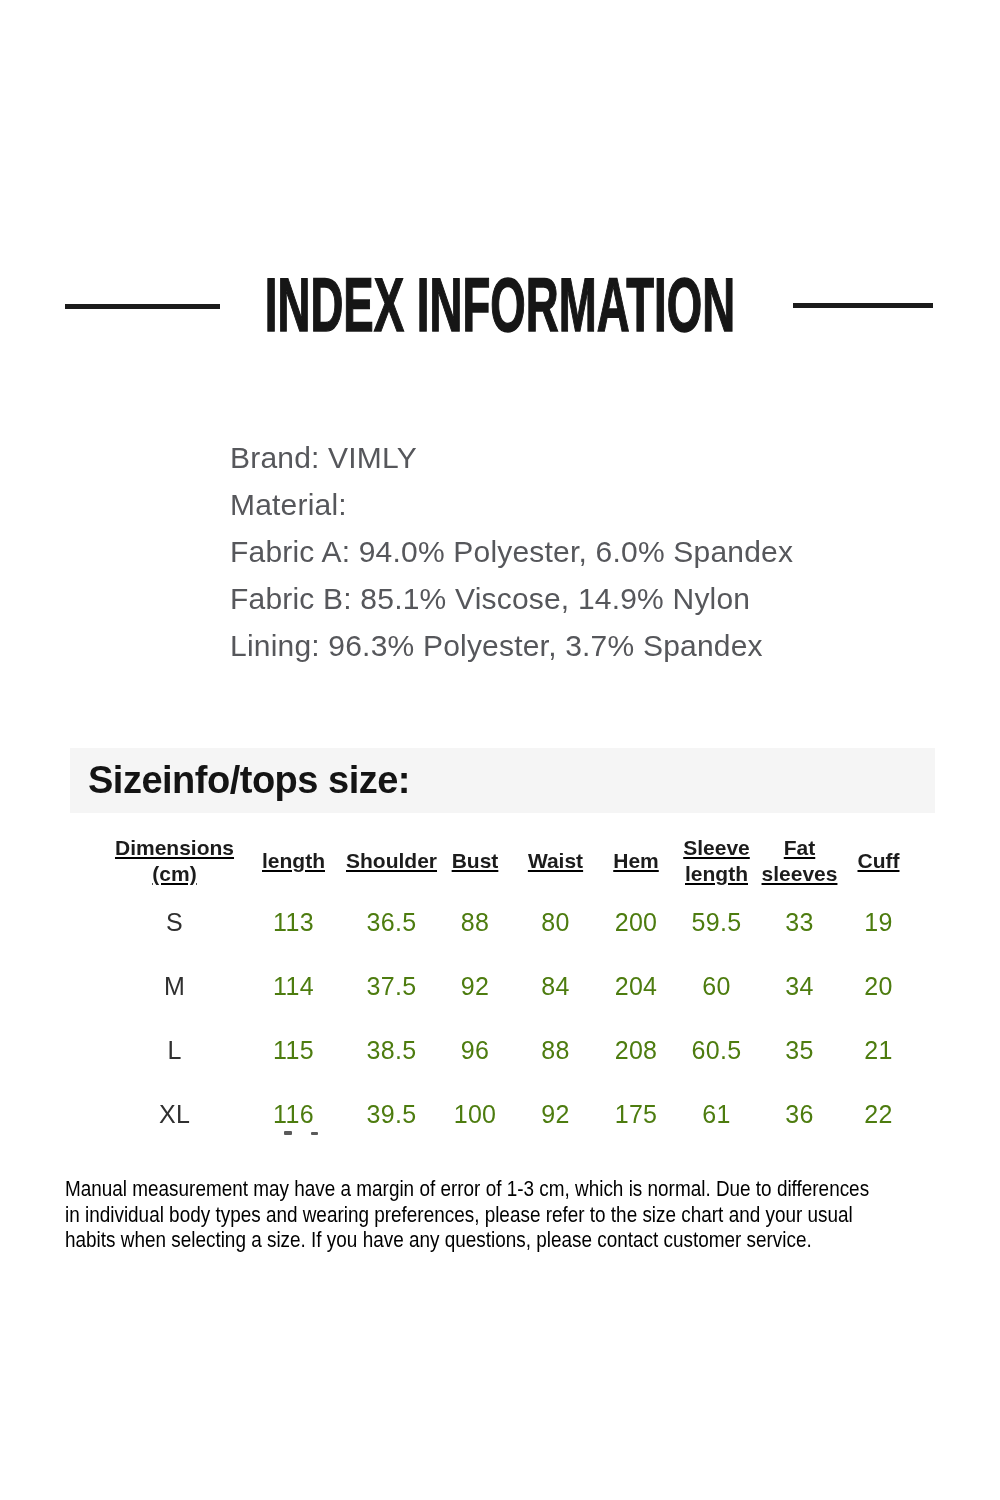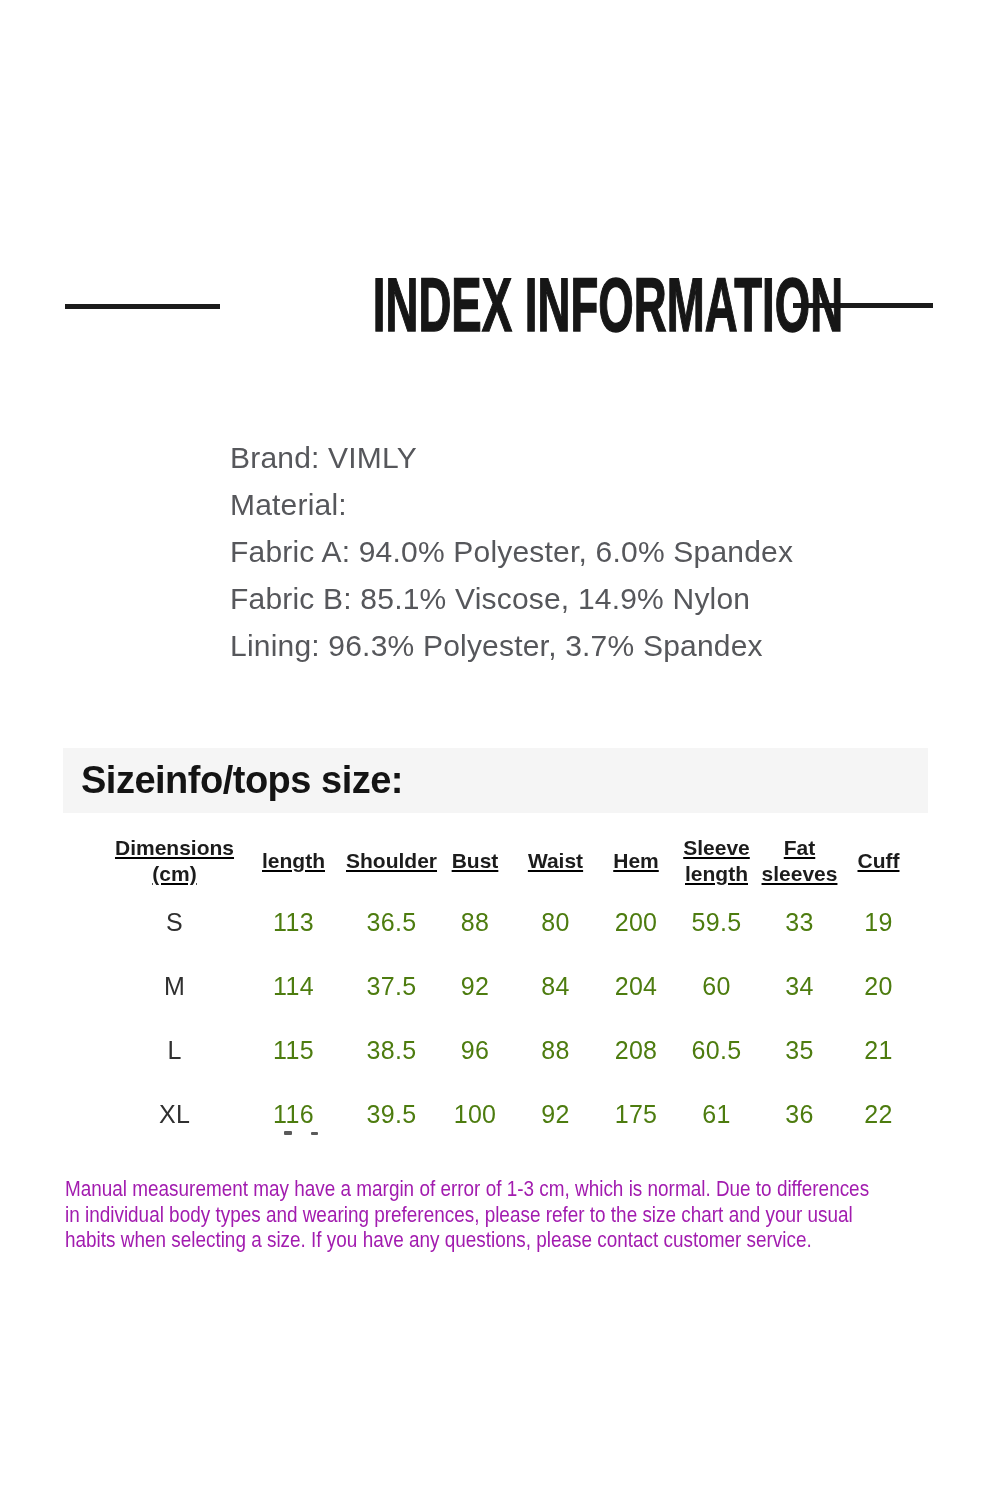--- a/index.html
+++ b/index.html
@@ -9,21 +9,21 @@
   .canvas {
     position:relative;
     width:1000px; height:1500px;
     background:#ffffff;
     overflow:hidden;
   }
 
   
   .title-wrap {
     position:absolute; top:267px; left:0; width:1000px;
-    text-align:right;
+    text-align:center;
   }
   .main-title {
     display:inline-block;
     font-size:76px; font-weight:700; line-height:1;
     color:#161616;
     white-space:nowrap;
     letter-spacing:0px;
     transform:scaleX(0.60);
     transform-origin:center;
     -webkit-text-stroke:1.4px #161616;
@@ -36,21 +36,21 @@
   .info-block {
     position:absolute; left:230px; top:434px;
     font-size:30px; line-height:47px;
     color:#56575b;
     letter-spacing:0.2px;
     white-space:nowrap;
   }
 
   
   .size-band {
-    position:absolute; left:63px; top:748px;
+    position:absolute; left:70px; top:748px;
     width:865px; height:65px;
     background:#f5f5f5;
     display:flex; align-items:center;
   }
   .size-band-title {
     margin-left:18px;
     font-size:38px; font-weight:700;
     color:#141414;
     letter-spacing:-0.5px;
   }
@@ -81,21 +81,21 @@
 
   
   .artifact-dot { position:absolute; background:#5a5a5a; border-radius:1px; }
   .artifact-dot.d1 { left:284px; top:1131px; width:8px; height:4px; }
   .artifact-dot.d2 { left:311px; top:1132px; width:7px; height:3px; }
 
   
   .disclaimer {
     position:absolute; left:65px; top:1177px; width:900px;
     font-size:21.5px; line-height:25.5px;
-    color:#a21caf;
+    color:#000000;
   }
   .disclaimer .dline {
     white-space:nowrap;
     transform:scaleX(0.88);
     transform-origin:left center;
   }
 </style>
 </head>
 <body>
 

